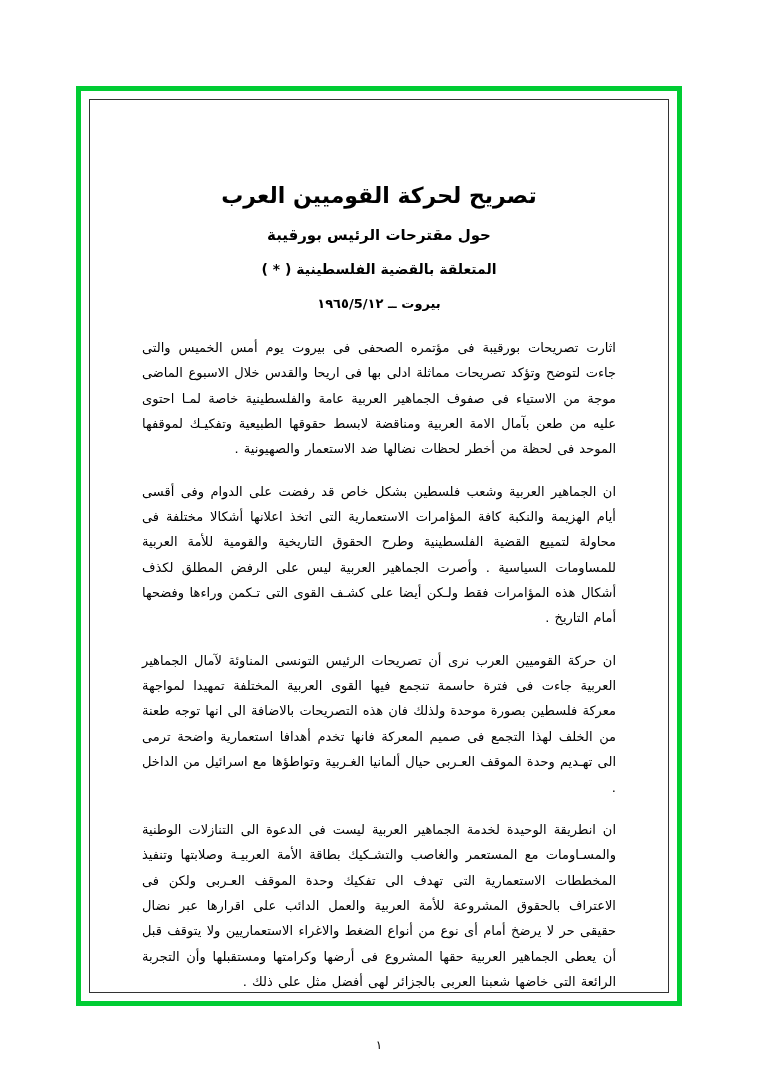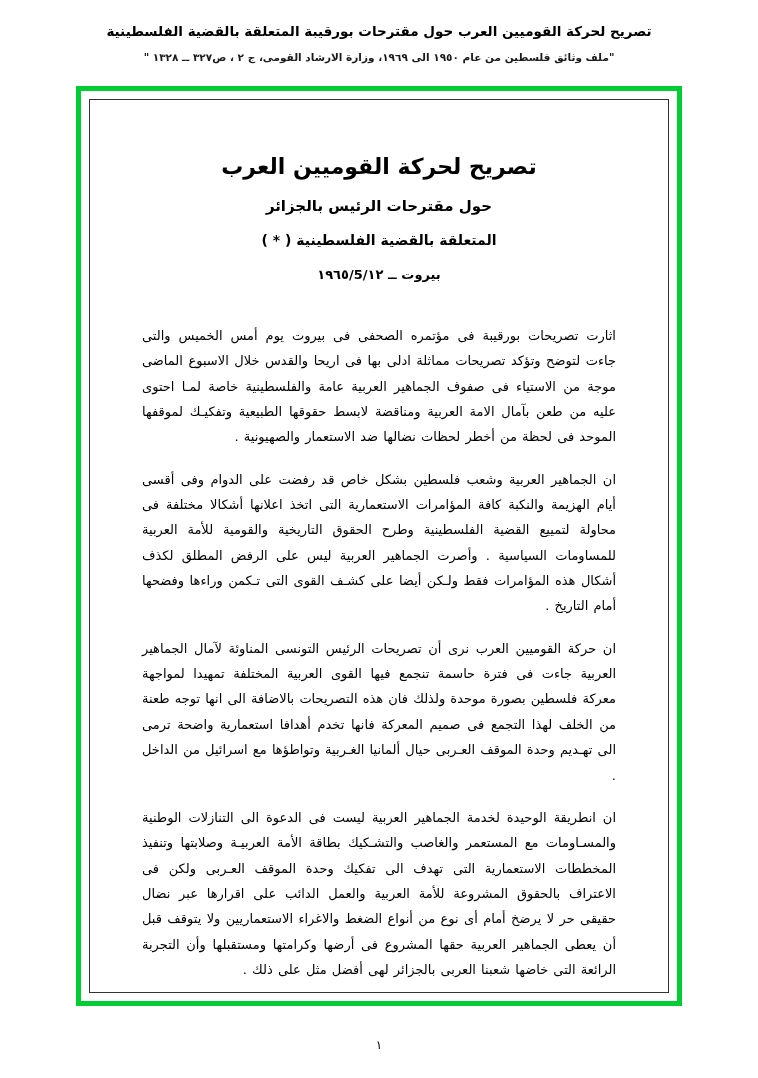--- a/index.html
+++ b/index.html
@@ -55,21 +55,21 @@
     right: 8px;
     left: 8px;
     bottom: 8px;
     border: 1px solid #333333;
     box-sizing: border-box;
     padding: 36px 34px 20px 34px;
     overflow: hidden;
   }
   .title-block {
     text-align: center;
-    margin-top: 14px;
+    margin-top: 43px;
   }
   .title-block .t1 {
     font-size: 22px;
     font-weight: bold;
     line-height: 1.5;
   }
   .title-block .t2 {
     font-size: 15px;
     font-weight: bold;
     margin-top: 12px;
@@ -81,21 +81,21 @@
     margin-top: 12px;
     line-height: 1.5;
   }
   .title-block .t4 {
     font-size: 13px;
     font-weight: bold;
     margin-top: 14px;
     line-height: 1.5;
   }
   .body-text {
-    margin-top: 39px;
+    margin-top: 22px;
     padding: 0 18px;
   }
   .body-text p {
     font-size: 13px;
     line-height: 1.95;
     text-align: justify;
     text-align-last: right;
     margin: 0 0 17px 0;
     word-spacing: 1px;
   }
@@ -106,31 +106,27 @@
     right: 0;
     text-align: center;
     font-size: 12px;
   }
 </style>
 </head>
 <body>
 
 <div class="page">
 
-  <div class="doc-header">
-    <div class="main-title">تصريح لحركة القوميين العرب حول مقترحات بورقيبة المتعلقة بالقضية الفلسطينية</div>
-    <div class="source-line">"ملف وثائق فلسطين من عام ١٩٥٠ الى ١٩٦٩، وزارة الارشاد القومى، ج ٢ ، ص٣٢٧ ــ ١٣٢٨ "</div>
-  </div>
 
   <div class="frame">
     <div class="frame-inner">
 
       <div class="title-block">
         <div class="t1">تصريح لحركة القوميين العرب</div>
-        <div class="t2">حول مقترحات الرئيس بالجزائر</div>
+        <div class="t2">حول مقترحات الرئيس بورقيبة</div>
         <div class="t3">المتعلقة بالقضية الفلسطينية ( * )</div>
         <div class="t4">بيروت ــ ١٩٦٥/5/١٢</div>
       </div>
 
       <div class="body-text">
         <p>اثارت تصريحات بورقيبة فى مؤتمره الصحفى فى بيروت يوم أمس الخميس والتى جاءت لتوضح وتؤكد تصريحات مماثلة ادلى بها فى اريحا والقدس خلال الاسبوع الماضى موجة من الاستياء فى صفوف الجماهير العربية عامة والفلسطينية خاصة لمـا احتوى عليه من طعن بآمال الامة العربية ومناقضة لابسط حقوقها الطبيعية وتفكيـك لموقفها الموحد فى لحظة من أخطر لحظات نضالها ضد الاستعمار والصهيونية .</p>
         <p>ان الجماهير العربية وشعب فلسطين بشكل خاص قد رفضت على الدوام وفى أقسى أيام الهزيمة والنكبة كافة المؤامرات الاستعمارية التى اتخذ اعلانها أشكالا مختلفة فى محاولة لتمييع القضية الفلسطينية وطرح الحقوق التاريخية والقومية للأمة العربية للمساومات السياسية . وأصرت الجماهير العربية ليس على الرفض المطلق لكذف أشكال هذه المؤامرات فقط ولـكن أيضا على كشـف القوى التى تـكمن وراءها وفضحها أمام التاريخ .</p>
         <p>ان حركة القوميين العرب نرى أن تصريحات الرئيس التونسى المناوئة لآمال الجماهير العربية جاءت فى فترة حاسمة تنجمع فيها القوى العربية المختلفة تمهيدا لمواجهة معركة فلسطين بصورة موحدة ولذلك فان هذه التصريحات بالاضافة الى انها توجه طعنة من الخلف لهذا التجمع فى صميم المعركة فانها تخدم أهدافا استعمارية واضحة ترمى الى تهـديم وحدة الموقف العـربى حيال ألمانيا الغـربية وتواطؤها مع اسرائيل من الداخل .</p>
         <p>ان انطريقة الوحيدة لخدمة الجماهير العربية ليست فى الدعوة الى التنازلات الوطنية والمسـاومات مع المستعمر والغاصب والتشـكيك بطاقة الأمة العربيـة وصلابتها وتنفيذ المخططات الاستعمارية التى تهدف الى تفكيك وحدة الموقف العـربى ولكن فى الاعتراف بالحقوق المشروعة للأمة العربية والعمل الدائب على اقرارها عبر نضال حقيقى حر لا يرضخ أمام أى نوع من أنواع الضغط والاغراء الاستعماريين ولا يتوقف قبل أن يعطى الجماهير العربية حقها المشروع فى أرضها وكرامتها ومستقبلها وأن التجربة الرائعة التى خاضها شعبنا العربى بالجزائر لهى أفضل مثل على ذلك .</p>
       </div>

